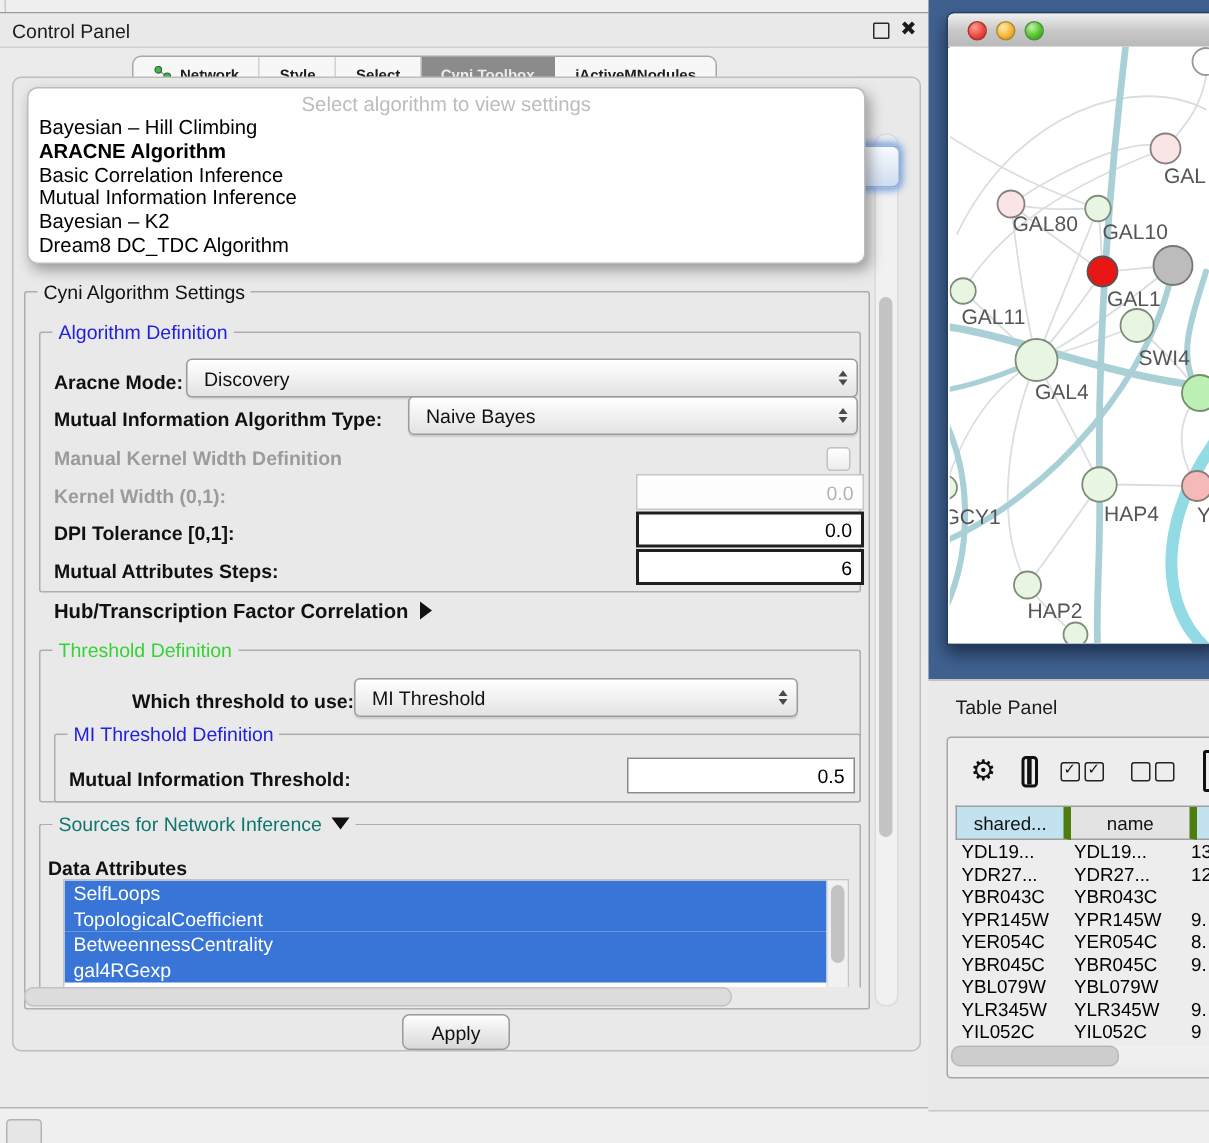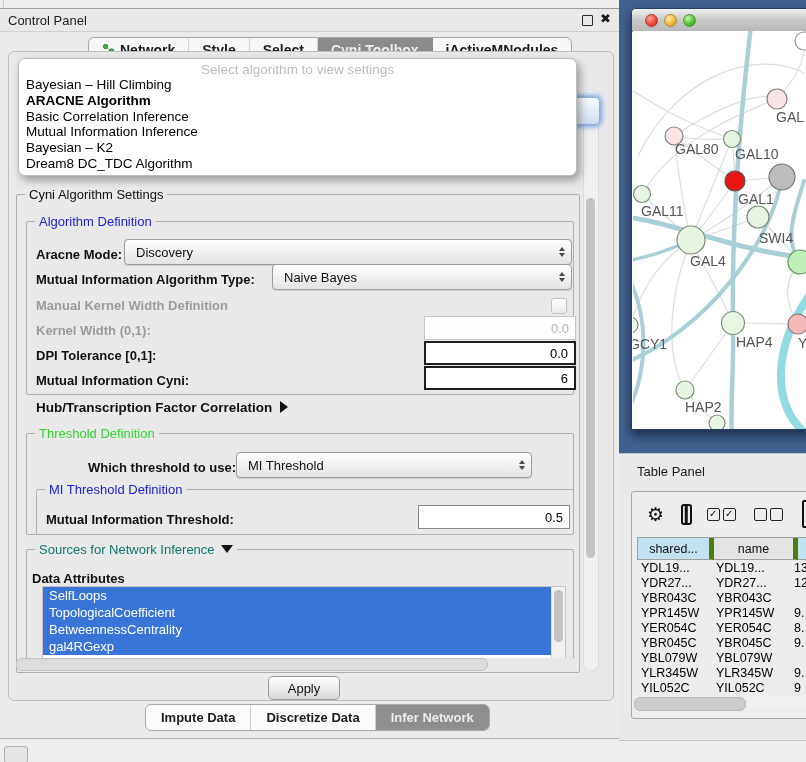--- a/index.html
+++ b/index.html
@@ -10,21 +10,21 @@
   
   .cp{left:0;top:8px;width:619px;height:729px;background:#ebebeb;border-top:1px solid #9a9a9a;border-bottom:1px solid #b5b5b5;}
   .cp-titlebar{left:0;top:0;width:100%;height:22px;background:#e9e9e9;border-bottom:1px solid #cfcfcf;}
   .cp-title{left:8px;top:4px;font-size:13px;color:#1c1c1c;}
   .wc-float{right:26px;top:6px;width:9px;height:9px;border:1.5px solid #2a2a2a;border-radius:1px;}
   .wc-close{right:8px;top:2px;font-size:13px;font-weight:bold;color:#1a1a1a;}
 
   
   .tabbar{left:88px;top:28px;height:24px;display:flex;align-items:stretch;background:#f7f7f7;
           border:1px solid #a8a8a8;border-radius:6px;overflow:hidden;}
-  .tab{display:flex;align-items:center;padding:0 13px;font-size:14px;font-weight:bold;color:#1d1d1d;border-right:1px solid #d2d2d2;}
+  .tab{display:flex;align-items:center;padding:0 13px;font-size:10px;font-weight:bold;color:#1d1d1d;border-right:1px solid #d2d2d2;}
   .tab:last-child{border-right:none;}
   .tab.sel{background:#8b8b8b;color:#ededed;border-right-color:#8b8b8b;}
   .net-ico{margin-right:5px;display:inline-flex;}
 
   
   .content{left:8px;top:42px;width:604px;height:648px;background:#e9e9e9;border:1px solid #bdbdbd;border-radius:6px;}
 
   
   .grp{position:absolute;border:1px solid #aeaeae;border-radius:2px;}
   .legend{position:absolute;top:-8px;left:8px;background:#e9e9e9;padding:0 4px;font-size:13px;white-space:nowrap;}
@@ -209,21 +209,21 @@
   <span class="lbl dis" style="left:36px;top:314px;">Kernel Width (0,1):</span>
   <div class="field dis" style="left:424px;top:307px;width:144px;height:22px;">
       <span>0.0</span>
     </div>
 
   <span class="lbl" style="left:36px;top:339px;">DPI Tolerance [0,1]:</span>
   <div class="field on" style="left:424px;top:332px;width:142px;height:20px;">
       <span>0.0</span>
     </div>
 
-  <span class="lbl" style="left:36px;top:364px;">Mutual Information Cyni:</span>
+  <span class="lbl" style="left:36px;top:364px;">Mutual Attributes Steps:</span>
   <div class="field on" style="left:424px;top:357px;width:142px;height:20px;">
       <span>6</span>
     </div>
 
   <span class="lbl" style="left:36px;top:391px;font-size:13.5px;"><span>Hub/Transcription Factor Correlation</span><span class="arrow-right"></span></span>
 
   <div class="grp" style="left:26px;top:424px;width:546px;height:100px;">
     <span class="legend green">Threshold Definition</span>
   </div>
   <span class="lbl" style="left:88px;top:451px;">Which threshold to use:</span>
@@ -262,31 +262,20 @@
       <div class="thumb"></div>
     </div>
   <div class="abs hsb">
       <div class="thumb"></div>
     </div>
 
   <div class="abs apply-btn">
       <span>Apply</span>
     </div>
 
-  <div class="abs btabs">
-    <div class="btab">
-        <span>Impute Data</span>
-      </div>
-    <div class="btab">
-        <span>Discretize Data</span>
-      </div>
-    <div class="btab sel">
-        <span>Infer Network</span>
-      </div>
-  </div>
 </div>
 
 <div class="abs desktop">
   <div class="netwin">
     <div class="netwin-titlebar">
       <span class="light red"></span>
       <span class="light yellow"></span>
       <span class="light green"></span>
     </div>
     <div class="canvas">

